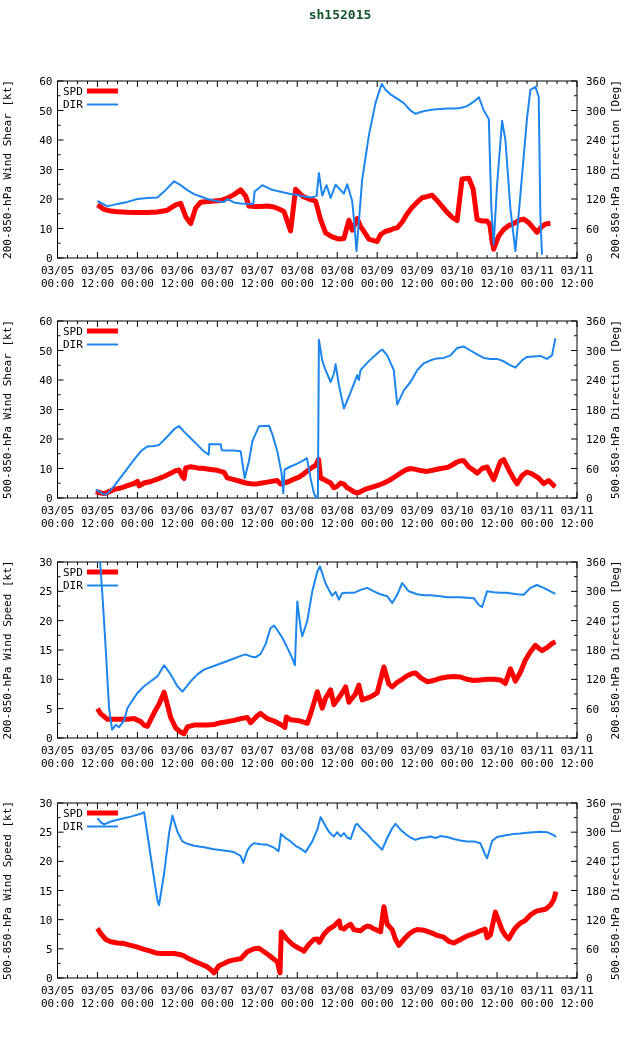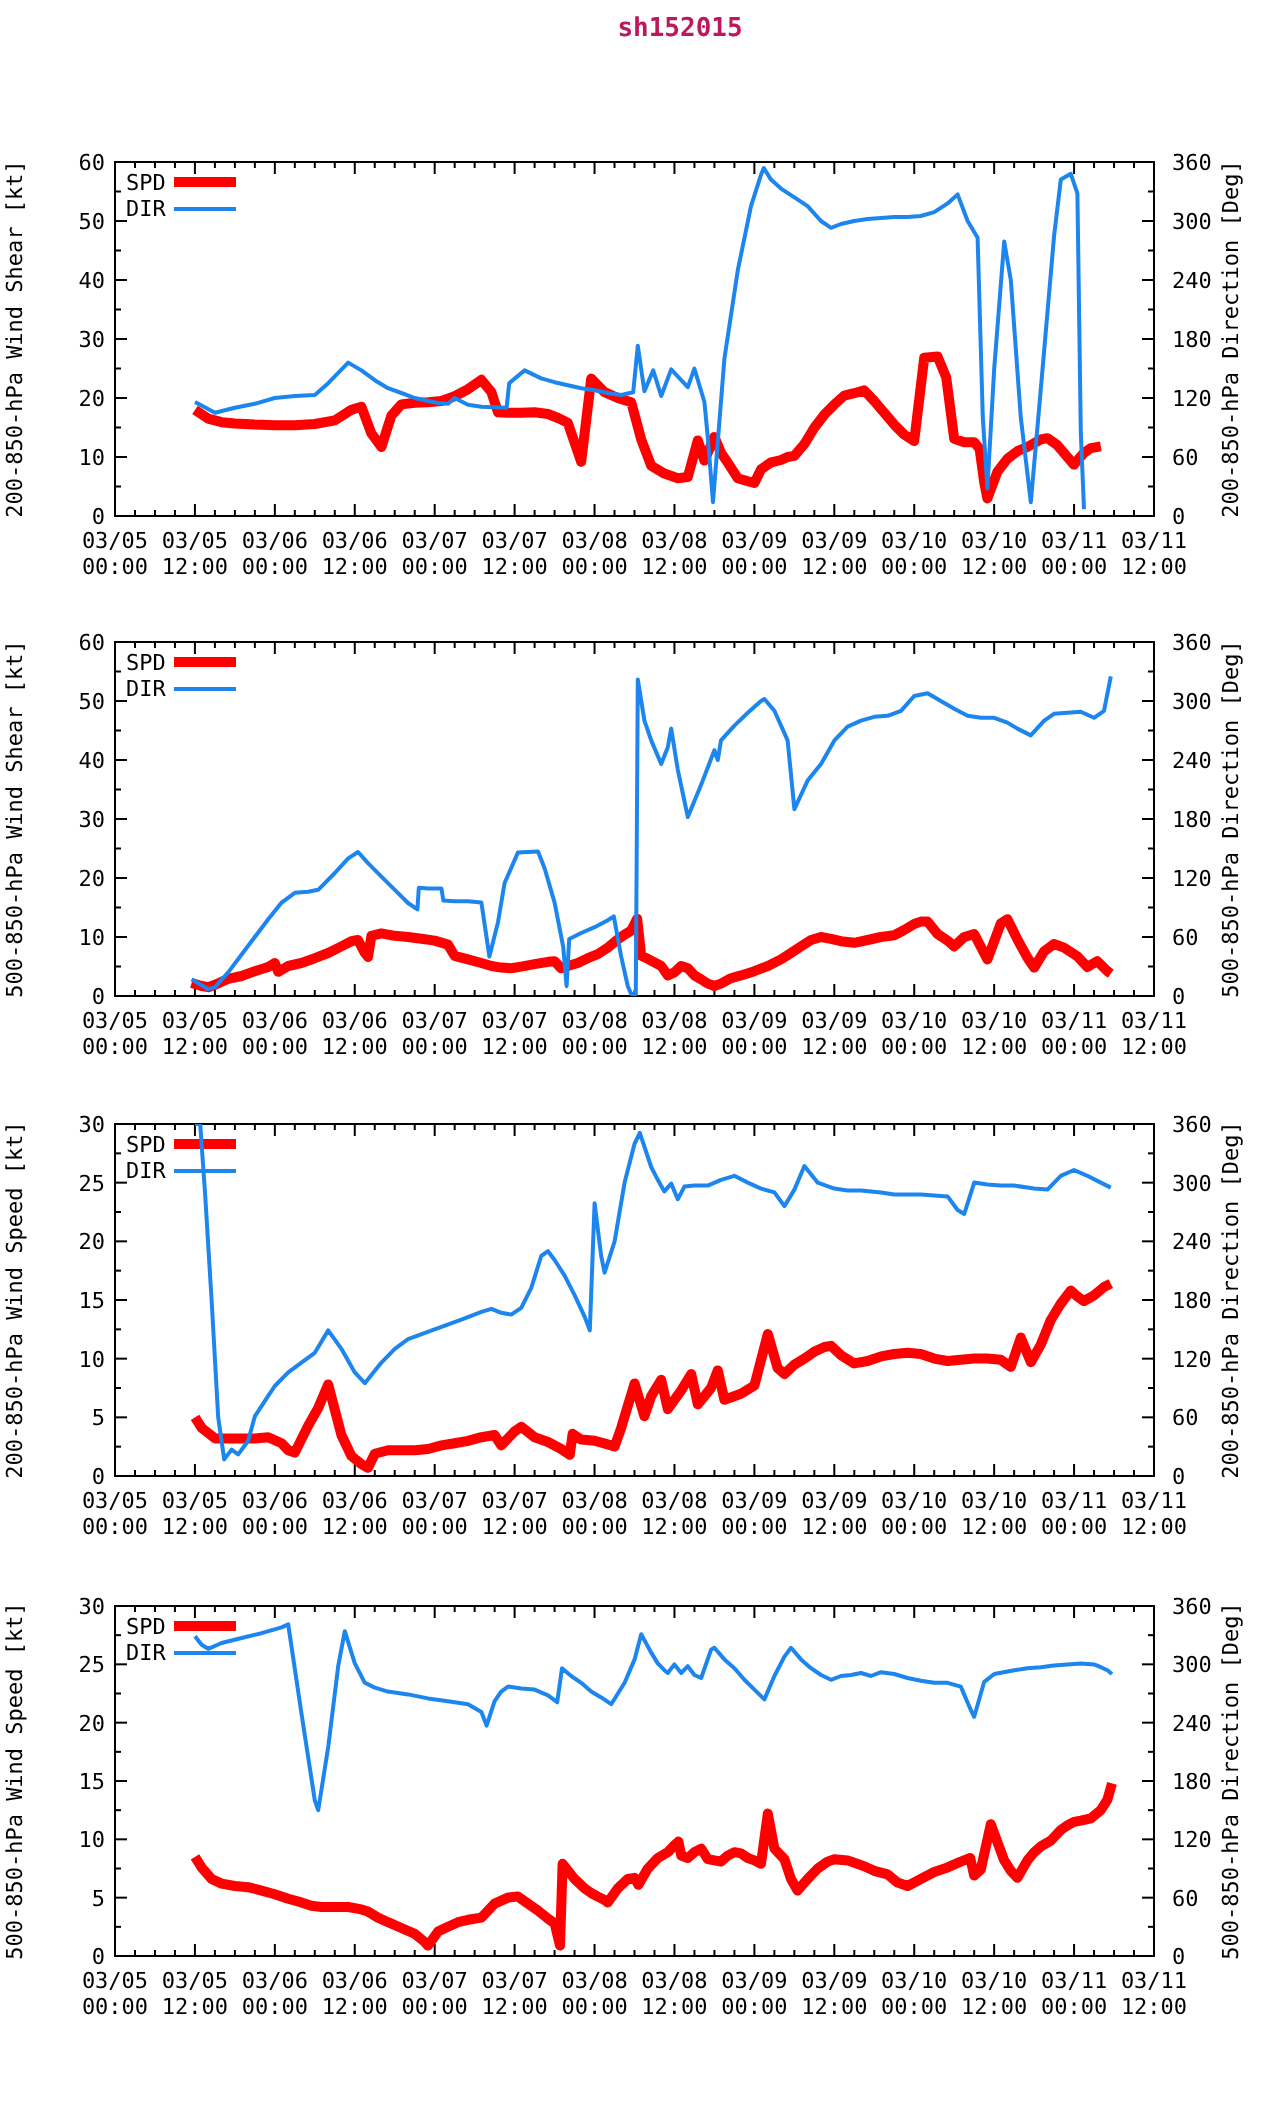--- a/index.html
+++ b/index.html
@@ -7,21 +7,21 @@
         font-family:"DejaVu Sans Mono",monospace;}
   .title{position:absolute;top:7px;left:40px;width:600px;text-align:center;
          font:bold 13px "DejaVu Sans Mono",monospace;}
   svg{position:absolute;top:0;left:0;}
   svg text{font-family:"DejaVu Sans Mono",monospace;font-size:11px;fill:#000;}
 </style>
 </head>
 <body>
 
 <div class="page">
-  <div class="title" style="color: #be185d;">sh152015</div>
+  <div class="title" style="color: #14532d;">sh152015</div>
   <svg width="640" height="1060" viewBox="0 0 640 1060">
     <defs>
         <clipPath id="clip0">
           <rect x="57.5" y="81" width="519.5" height="177"></rect>
         </clipPath>
         <clipPath id="clip1">
           <rect x="57.5" y="321" width="519.5" height="177"></rect>
         </clipPath>
         <clipPath id="clip2">
           <rect x="57.5" y="562" width="519.5" height="176"></rect>

